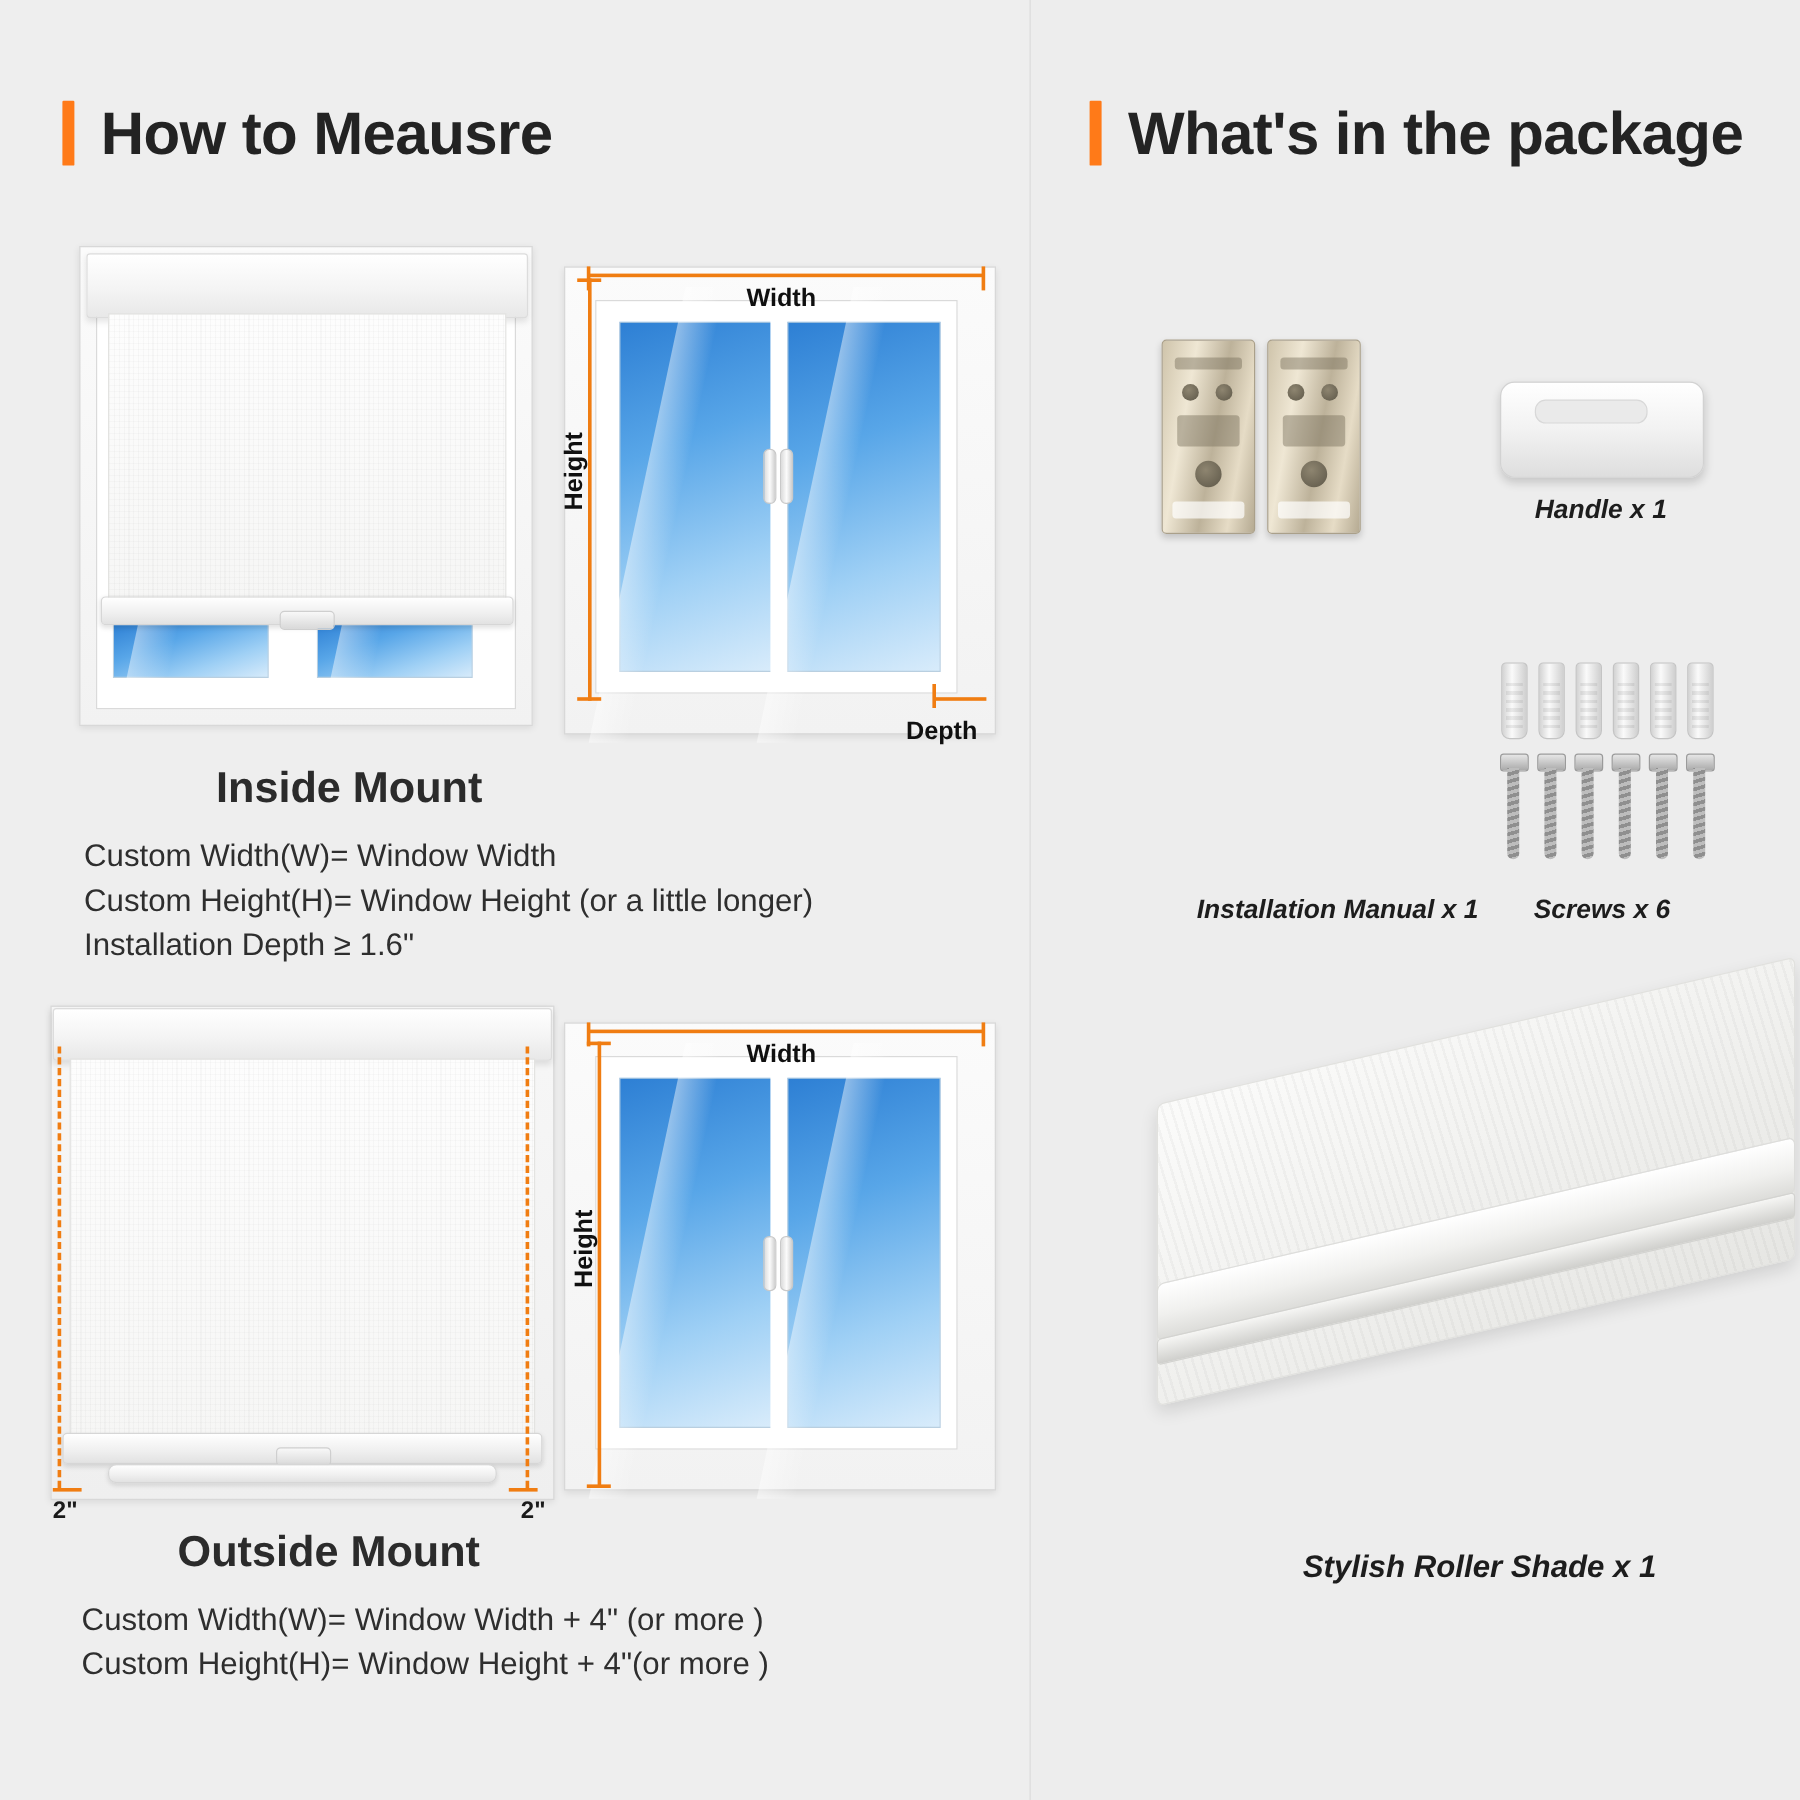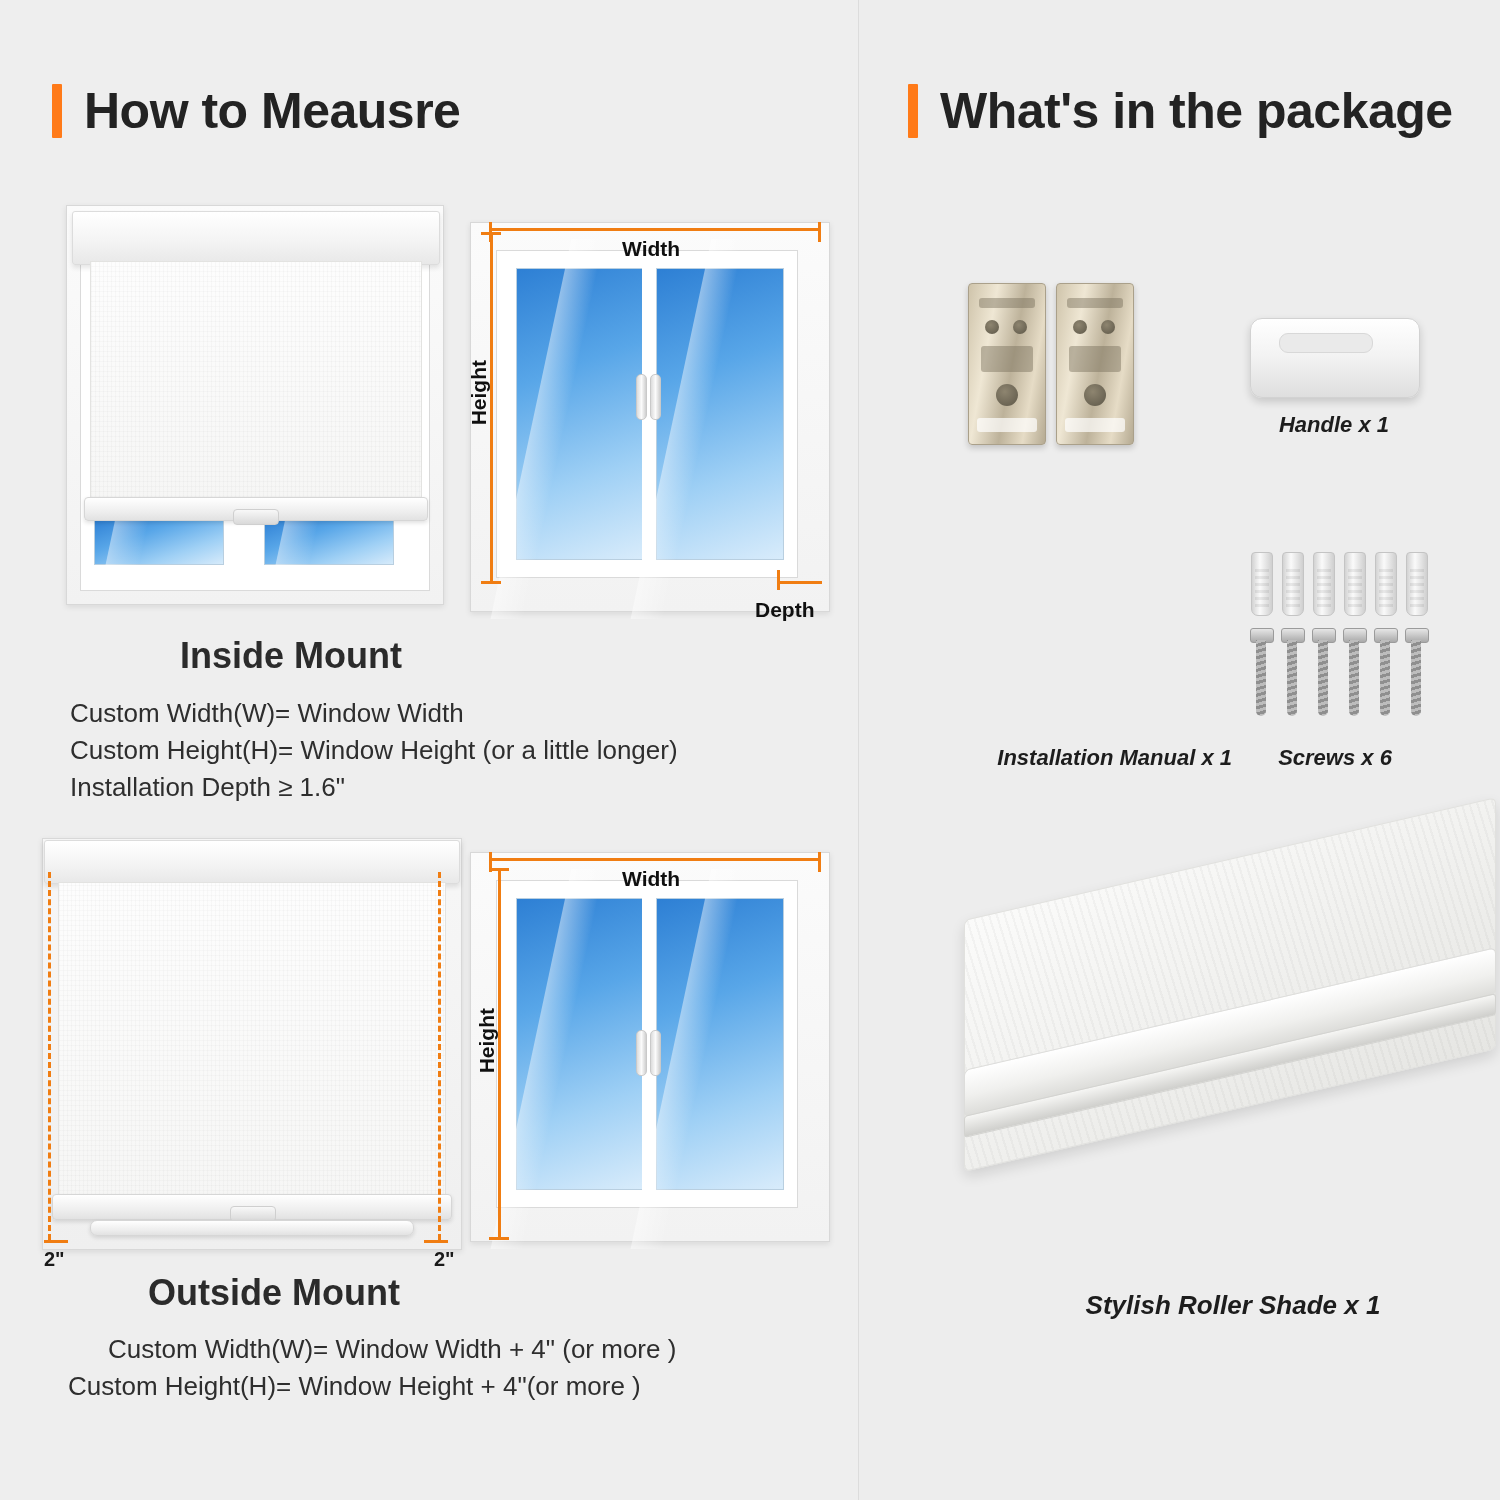--- a/index.html
+++ b/index.html
@@ -295,21 +295,21 @@
 
   <div class="dash-v" style="left:48px;top:872px;height:368px;"></div>
   <div class="dash-v" style="left:438px;top:872px;height:368px;"></div>
   <div class="m-line h" style="left:44px;top:1240px;width:24px;"></div>
   <div class="m-line h" style="left:424px;top:1240px;width:24px;"></div>
   <div class="tick" style="left:44px;top:1248px;">2"</div>
   <div class="tick" style="left:434px;top:1248px;">2"</div>
 
   <div class="mount-title" style="left:128px;top:1272px;margin-left:20px;">Outside Mount</div>
 
-  <div class="spec-line" style="left:68px;top:1334px;margin-left:40px;">Custom Width(W)= Window Width + 4" (or more )</div>
+  <div class="spec-line" style="left:68px;top:1334px;">Custom Width(W)= Window Width + 4" (or more )</div>
   <div class="spec-line" style="left:68px;top:1371px;">Custom Height(H)= Window Height + 4"(or more )</div>
 
   <div class="shade-scene" style="left:470px;top:852px;width:360px;height:390px;">
     <div class="wall-frame"></div>
     <div class="window-recess" style="left:26px;top:28px;width:300px;height:326px;"></div>
     <div class="glass" style="left:44px;top:44px;width:128px;height:292px;"></div>
     <div class="glass" style="left:184px;top:44px;width:128px;height:292px;"></div>
     <div class="sash-divider" style="left:172px;top:40px;width:12px;height:300px;"></div>
     <div class="handle" style="left:166px;top:178px;"></div>
     <div class="handle" style="left:180px;top:178px;"></div>

